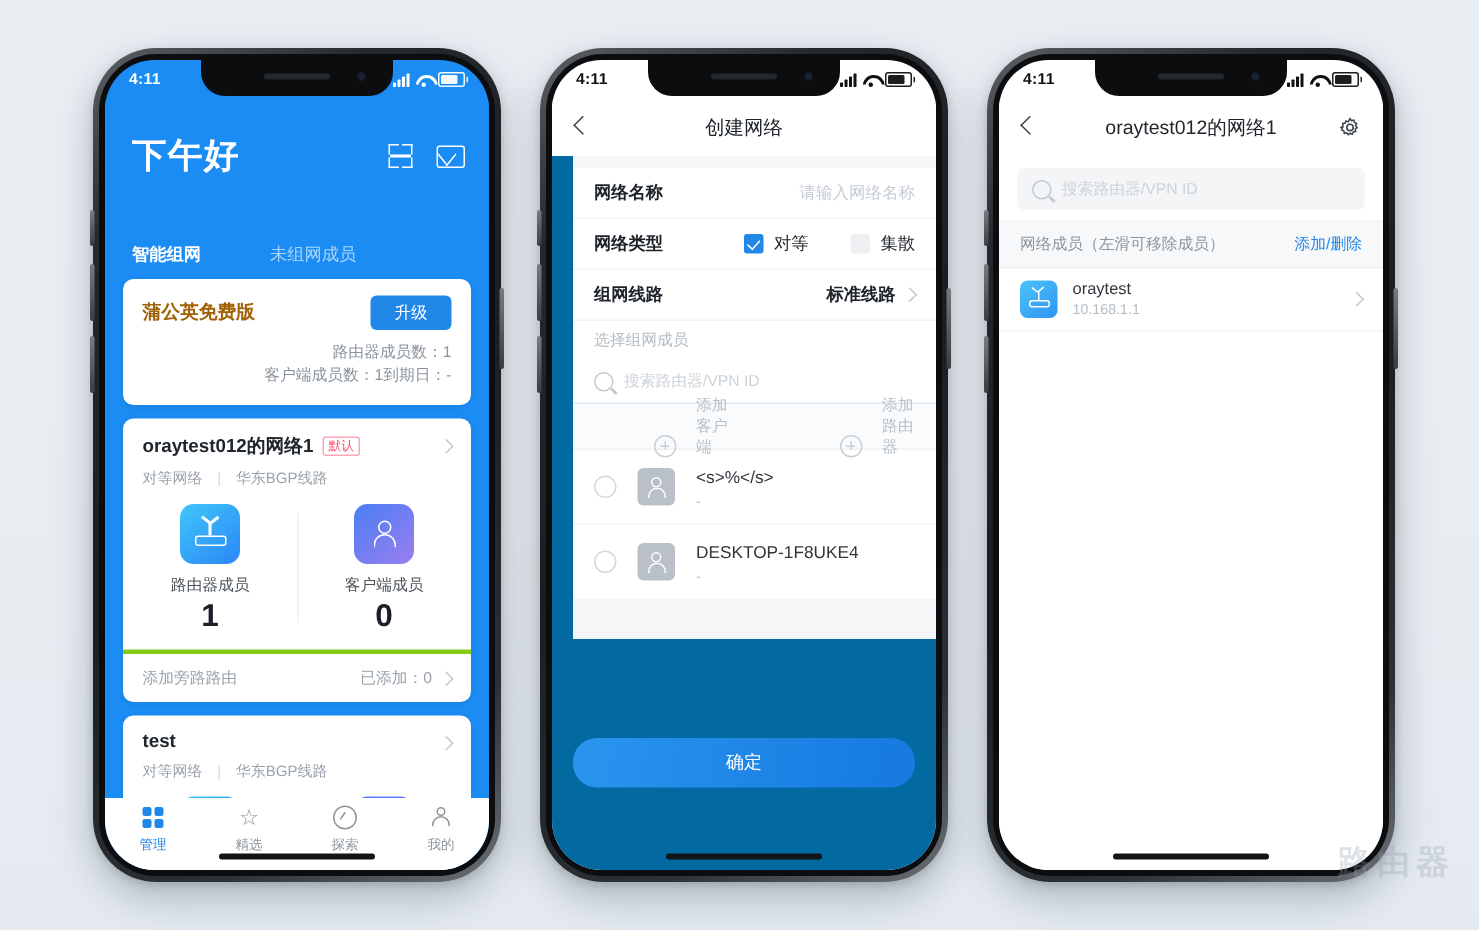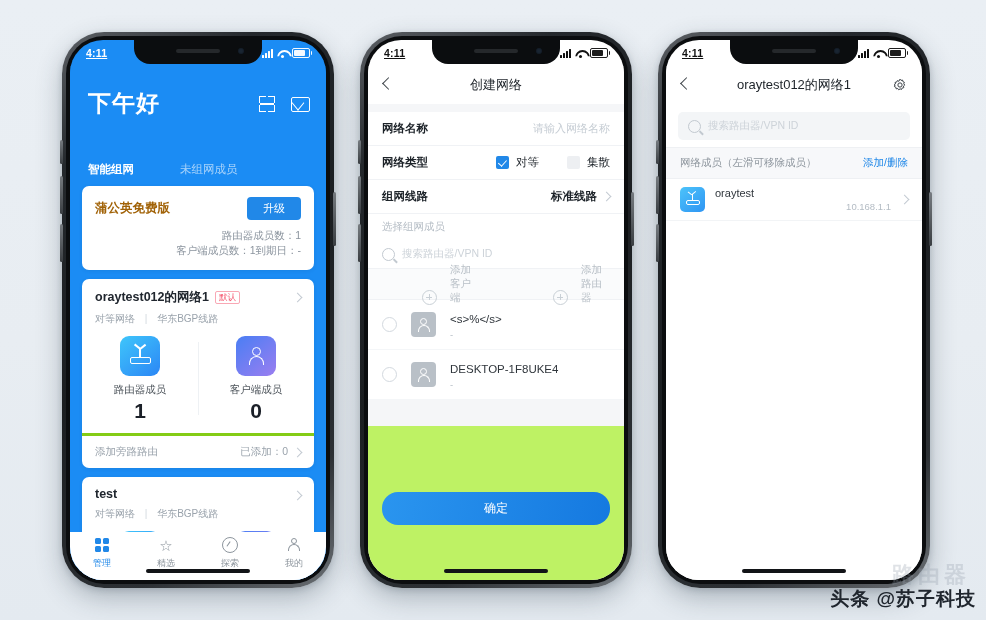--- a/index.html
+++ b/index.html
@@ -51,21 +51,21 @@
   .homebar{
     position:absolute;bottom:7px;left:50%;transform:translateX(-50%);
     width:104px;height:4px;border-radius:3px;background:#121417;z-index:40;
   }
 
   
   .statusbar{
     position:absolute;top:0;left:0;right:0;height:26px;z-index:30;
     display:flex;align-items:center;justify-content:space-between;
     padding:0 16px;box-sizing:border-box;
-    font-size:10.5px;font-weight:bold;text-decoration:underline;
+    font-size:10.5px;font-weight:bold;
   }
   .statusbar .time{letter-spacing:.2px;}
   .st-right{display:flex;align-items:center;gap:4px;}
   .bars{display:flex;align-items:flex-end;gap:1px;height:9px;}
   .bars i{display:block;width:2px;border-radius:.5px;background:currentColor;}
   .bars i:nth-child(1){height:3px;}
   .bars i:nth-child(2){height:5px;}
   .bars i:nth-child(3){height:7px;}
   .bars i:nth-child(4){height:9px;}
   .batt{width:16px;height:8px;border:1px solid currentColor;border-radius:2px;position:relative;opacity:.95;}
@@ -270,21 +270,21 @@
     background:linear-gradient(140deg,#4cc3fa,#2f95f3);
     display:flex;align-items:center;justify-content:center;
   }
   .tile-sm .ic-router{width:14px;height:11px;}
   .tile-sm .ic-router b{width:14px;height:5px;border-width:1.4px;}
   .tile-sm .ic-router i{left:6.3px;height:6px;width:1.4px;}
   .tile-sm .ic-router u{width:5px;height:1.4px;}
   .tile-sm .ic-router u.a{left:6.8px;}
   .tile-sm .ic-router u.b{left:6.8px;}
   .p3-name{font-size:11px;color:#30363c;}
-  .p3-ip{font-size:9.5px;color:#b4bcc4;margin-top:2px;text-align:right;}
+  .p3-ip{font-size:9.5px;color:#b4bcc4;margin-top:2px;}
 
   
   .wm{
     position:absolute;right:10px;bottom:8px;z-index:60;
     display:flex;align-items:center;gap:5px;pointer-events:none;
   }
   .wm-sub{
     position:absolute;right:16px;bottom:30px;font-size:22px;color:rgba(150,160,172,.30);
     letter-spacing:4px;font-weight:bold;z-index:59;pointer-events:none;
   }
@@ -513,21 +513,21 @@
               <i></i>
             </span>
         </div>
       </div>
 
       <div class="navbar">
         <span class="nav-back"></span>
         <span class="title">创建网络</span>
       </div>
 
-      <div style="position:absolute;top:64px;left:0;right:0;bottom:0;background:#bef264;">
+      <div style="position:absolute;top:64px;left:0;right:0;bottom:0;background:#0369a1;padding-left:14px;">
 
         <div style="height:8px;background:#f5f6f8;"></div>
 
         <div class="form-row">
           <span class="form-label">网络名称</span>
           <span class="form-ph">请输入网络名称</span>
         </div>
 
         <div class="form-row">
           <span class="form-label">网络类型</span>
@@ -675,17 +675,14 @@
           <span class="chev"></span>
         </div>
 
       </div>
 
       <div class="homebar"></div>
     </div>
   </div>
 
   <div class="wm-sub">路由器</div>
-  <div class="wm">
-    <span class="wm-text">头条 @苏子科技</span>
-  </div>
 
 </div>
 
 </body></html>

